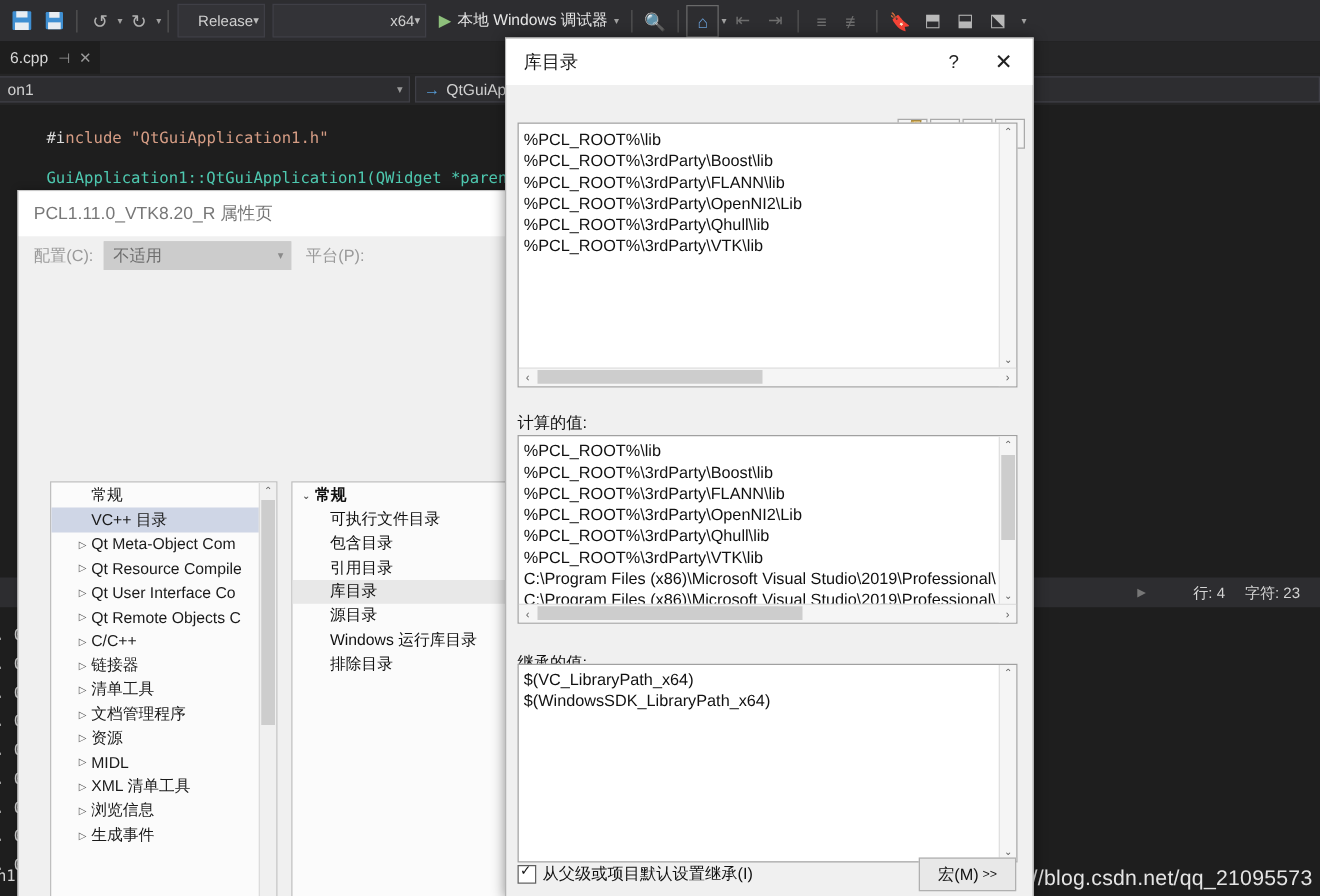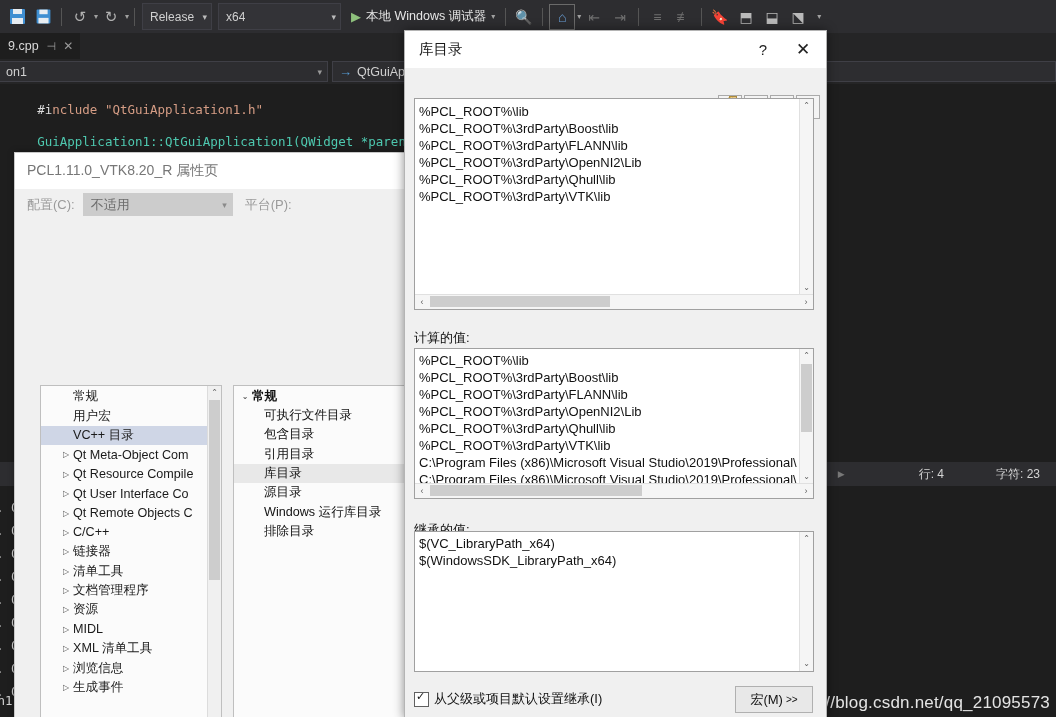--- a/index.html
+++ b/index.html
@@ -13,21 +13,21 @@
   
   #vs-shell{position:absolute;left:0;top:0;width:1056px;height:717px;background:#1e1e1e;}
   .toolbar{position:absolute;left:0;top:0;width:1056px;height:33px;background:#2d2d30;
            display:flex;align-items:center;padding:0 4px;box-sizing:border-box;}
   .tb-btn{width:24px;height:24px;display:flex;align-items:center;justify-content:center;
           color:#c8c8c8;font-size:14px;margin:0 1px;}
   .tb-sep{width:1px;height:18px;background:#555;margin:0 5px;}
   .tb-caret{color:#a0a0a0;font-size:8px;margin-left:1px;}
   .tb-combo{height:27px;border:1px solid #3f3f46;background:#333337;color:#d0d0d0;
             display:flex;align-items:center;padding:0 4px 0 7px;font-size:12px;
-            justify-content:space-between;box-sizing:border-box;}
+            justify-content:flex-end;box-sizing:border-box;}
   .tb-combo .cv{white-space:nowrap;overflow:hidden;}
   .tb-run{display:flex;align-items:center;color:#e6e6e6;font-size:12.5px;white-space:nowrap;}
   .play{color:#8ec07c;font-size:13px;margin-right:5px;}
 
   
   .disk{width:15px;height:15px;background:#3f8fd2;position:relative;border-radius:1px;}
   .disk:after{content:"";position:absolute;left:3px;top:0;width:9px;height:5px;background:#e8edf2;}
   .disk:before{content:"";position:absolute;left:2px;bottom:0;width:11px;height:6px;background:#e8edf2;}
 
   
@@ -46,21 +46,21 @@
 
   .editor{position:absolute;left:0;top:84px;width:1056px;height:402px;background:#1e1e1e;
           font-family:"DejaVu Sans Mono","Liberation Mono",monospace;font-size:12.5px;}
   .code-line{position:absolute;white-space:pre;}
   .c-str{color:#d69d85;} .c-type{color:#4ec9b0;}
   .c-plain{color:#dcdcdc;}
 
   .editor-status{position:absolute;left:0;top:462px;width:1056px;height:24px;background:#2d2d30;
                  display:flex;align-items:center;justify-content:flex-end;color:#d4d4d4;font-size:12px;}
   .editor-status .tri{color:#777;margin-right:38px;font-size:9px;}
-  .es-item{margin-right:16px;margin-left:36px;}
+  .es-item{margin-right:16px;}
 
   .outwin{position:absolute;left:0;top:486px;width:1056px;height:231px;background:#1e1e1e;}
   .out-line{position:absolute;left:0;white-space:pre;color:#d4d4d4;
             font-family:"DejaVu Sans Mono","Liberation Mono",monospace;font-size:12.5px;}
 
   .watermark{position:absolute;right:6px;bottom:4px;color:#e4e4e4;font-size:17px;
              font-family:"Liberation Sans",sans-serif;letter-spacing:.2px;}
 
   
   #proppage{position:absolute;left:14px;top:152px;width:398px;height:566px;
@@ -175,21 +175,21 @@
     <div class="tb-sep"></div>
     <div class="tb-btn" style="color:#dcdcdc;">🔖</div>
     <div class="tb-btn" style="color:#b9b9b9;">⬒</div>
     <div class="tb-btn" style="color:#b9b9b9;">⬓</div>
     <div class="tb-btn" style="color:#b9b9b9;">⬔</div>
     <div class="tb-caret" style="margin-left:6px;">▾</div>
   </div>
 
   <div class="tabstrip">
     <div class="tab" style="width:80px;">
-      <span>9.cpp</span>
+      <span>6.cpp</span>
       <span class="pin">⊣</span>
       <span class="xc">✕</span>
     </div>
   </div>
 
   <div class="navbar">
     <div class="nav-combo" style="width:330px;margin-left:-1px;">
       <span>on1</span>
       <span class="chev" style="color:#999;">▾</span>
     </div>
@@ -247,24 +247,20 @@
       <span class="chev">▾</span>
     </span>
     <span class="pp-label" style="margin-left:12px;">平台(P):</span>
   </div>
 
   <div class="pp-tree">
     <div id="tree-host" style="padding-top:1px;">
         <div class="tr-item" style="padding-left: 18px;">
           <span class="tr-arrow"></span>
           <span>常规</span>
-        </div>
-        <div class="tr-item" style="padding-left: 18px;">
-          <span class="tr-arrow"></span>
-          <span>用户宏</span>
         </div>
         <div class="tr-item sel" style="padding-left: 18px;">
           <span class="tr-arrow"></span>
           <span>VC++ 目录</span>
         </div>
         <div class="tr-item" style="padding-left: 18px;">
           <span class="tr-arrow">▷</span>
           <span>Qt Meta-Object Com</span>
         </div>
         <div class="tr-item" style="padding-left: 18px;">
@@ -403,21 +399,21 @@
     <div class="a" style="position:absolute;bottom:14px;left:0;right:0;">⌄</div>
   </div>
   <div class="hsb">
     <div class="a" style="left:0;">‹</div>
     <div class="a" style="right:0;">›</div>
     <div class="hthumb" style="left:15px;width:212px;"></div>
   </div>
 </div>
 
 <div class="sec-label" style="left:414px;top:521px;">继承的值:</div>
-<div class="box2" style="left:414px;top:531px;width:400px;height:141px;">
+<div class="box2" style="left:414px;top:531px;width:400px;height:159px;">
   <div id="inh-host" style="padding-top:3px;padding-right:16px;">
       <div class="eb-line">$(VC_LibraryPath_x64)</div>
       <div class="eb-line">$(WindowsSDK_LibraryPath_x64)</div>
     </div>
   <div class="vsb">
     <div class="a">⌃</div>
     <div class="a" style="position:absolute;bottom:0;left:0;right:0;">⌄</div>
   </div>
 </div>
 

